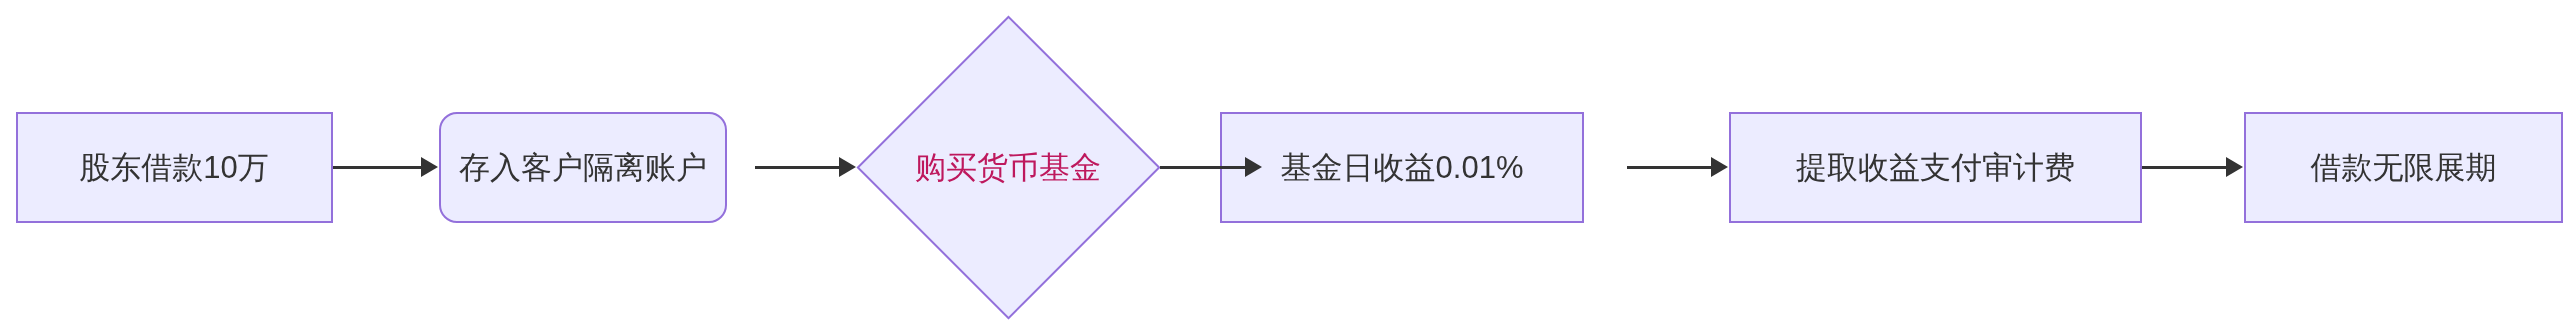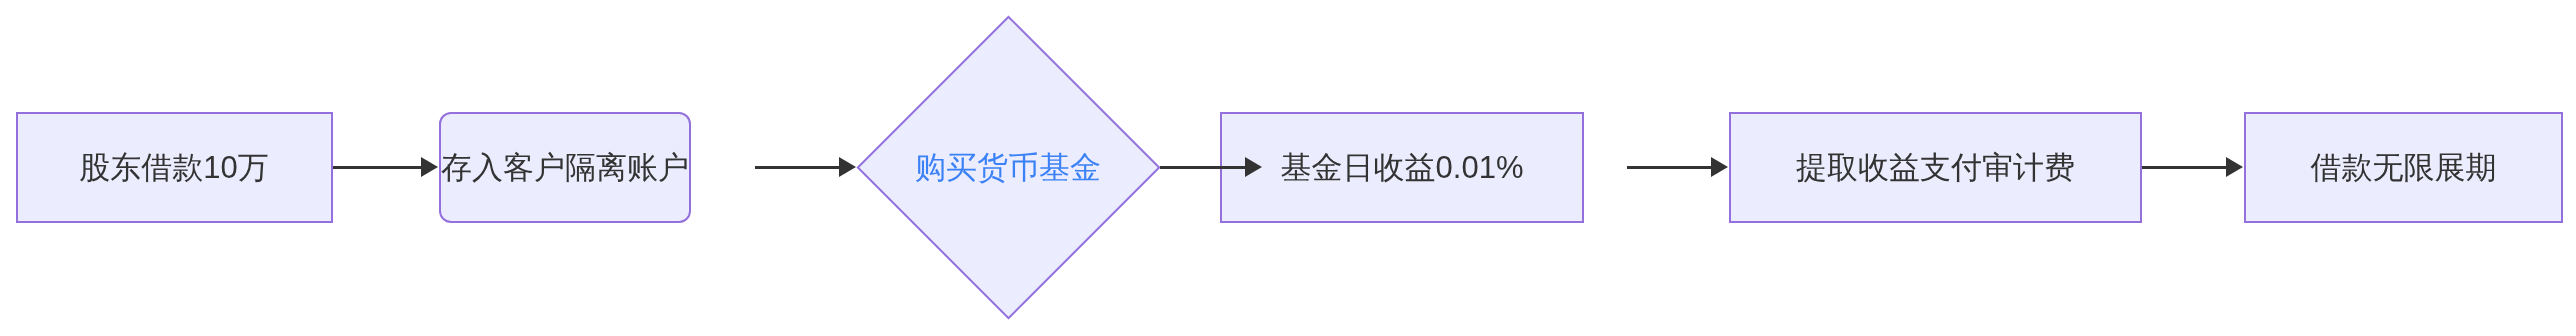--- a/index.html
+++ b/index.html
@@ -20,21 +20,21 @@
     background: #ECECFF;
     border: 2px solid #9370DB;
     display: flex;
     align-items: center;
     justify-content: center;
     font-size: 31px;
     color: #333333;
     white-space: nowrap;
   }
   #node-a { left: 15.5px;   width: 317px; }
-  #node-b { left: 439px;  width: 252px; border-radius: 12px; }
+  #node-b { left: 439px;  width: 288px; border-radius: 18px; }
   #node-d { left: 1220px; width: 364px; }
   #node-e { left: 1729px; width: 413px; }
   #node-f { left: 2244px; width: 319px; }
 
   .diamond-shape {
     position: absolute;
     left: 901px;
     top: 60px;
     width: 215px;
     height: 215px;
@@ -46,21 +46,21 @@
   .diamond-label {
     position: absolute;
     left: 856px;
     top: 112px;
     width: 304px;
     height: 111px;
     display: flex;
     align-items: center;
     justify-content: center;
     font-size: 31px;
-    color: #3b82f6;
+    color: #be185d;
     white-space: nowrap;
   }
 
   .edge-line {
     position: absolute;
     top: 166px;
     height: 2.7px;
     background: #333333;
   }
   .arrowhead {

